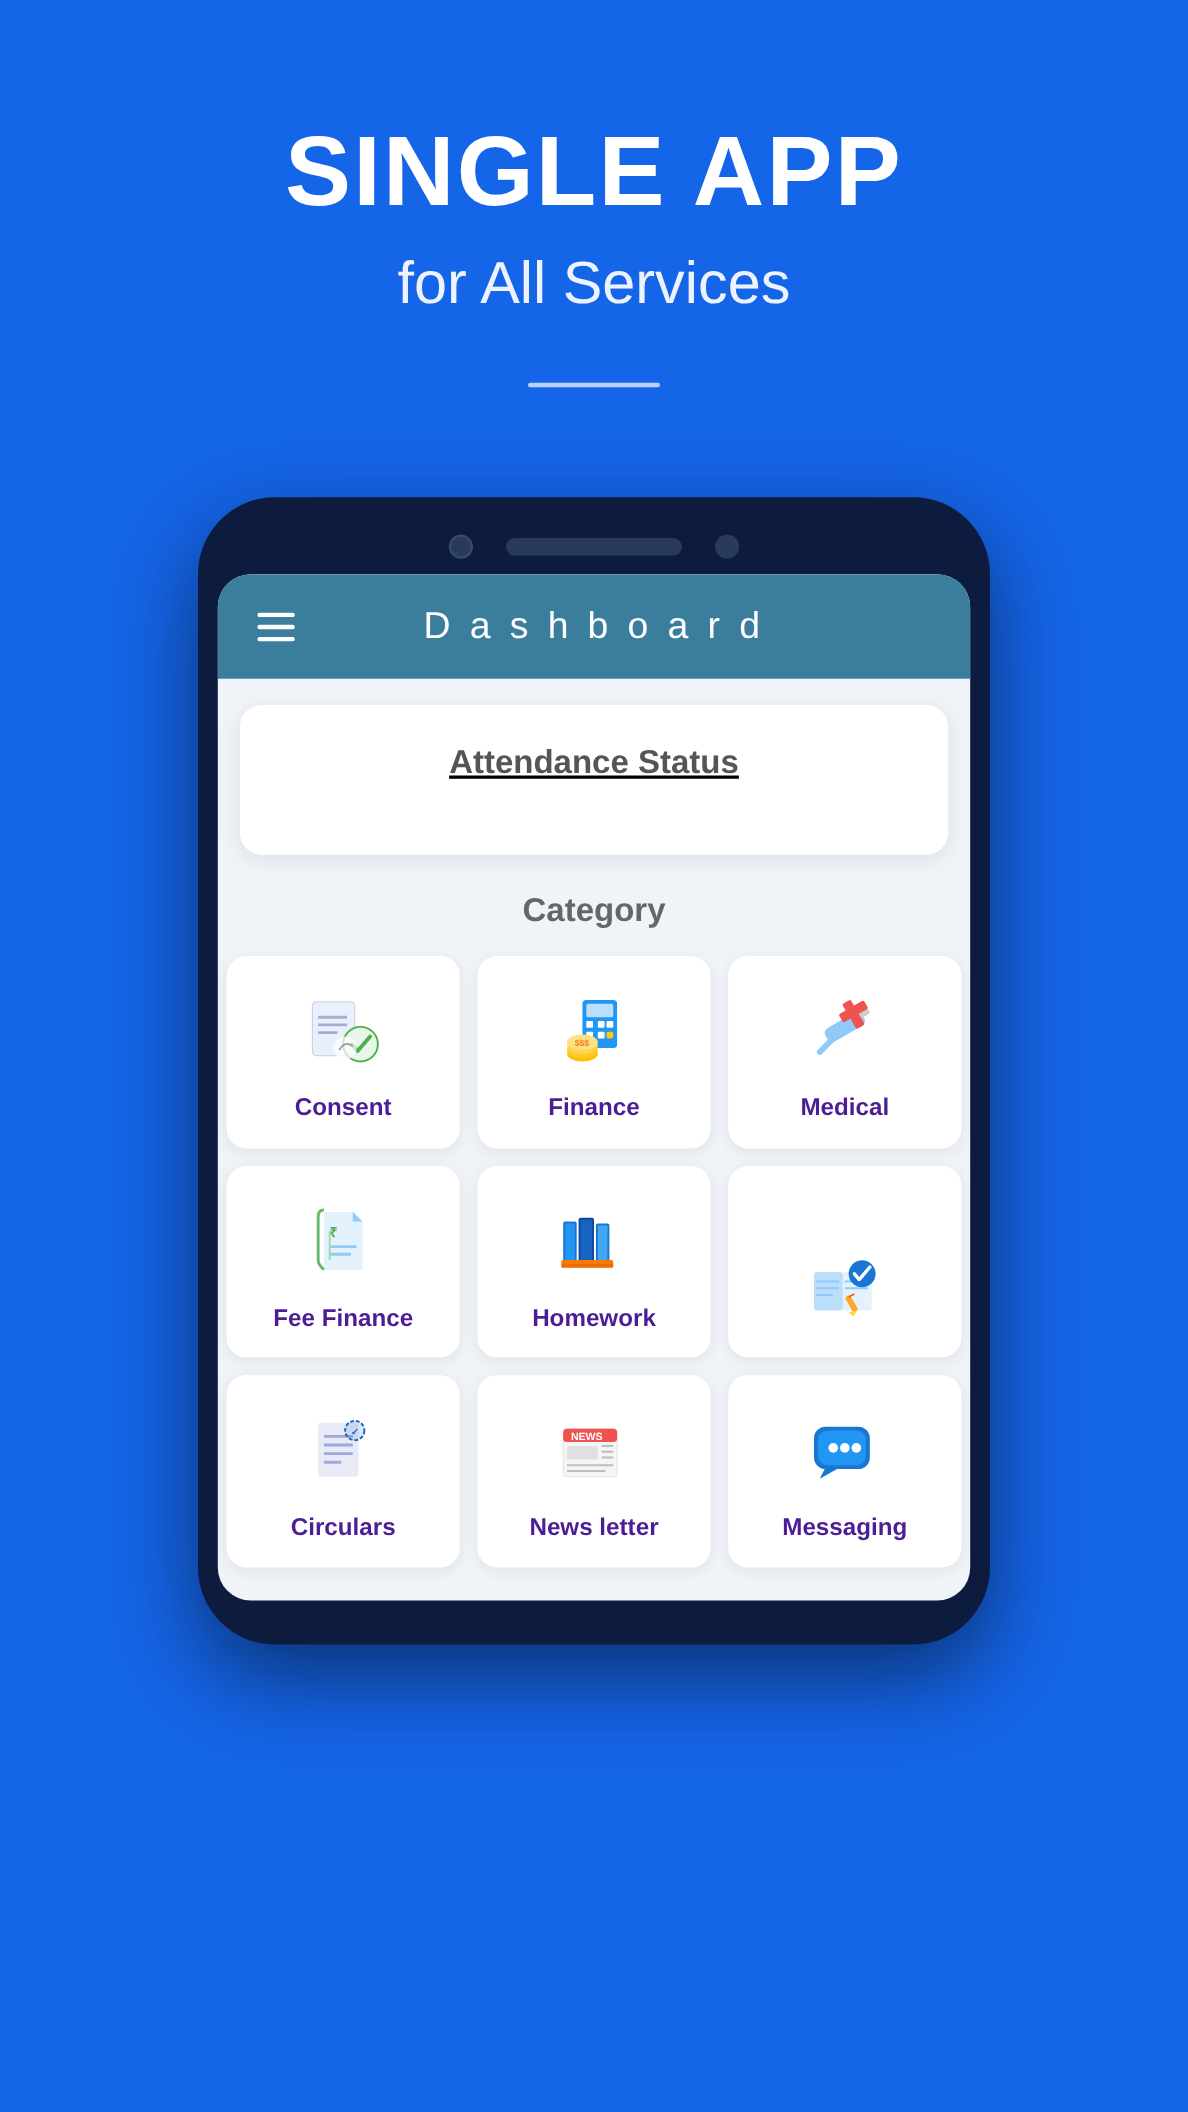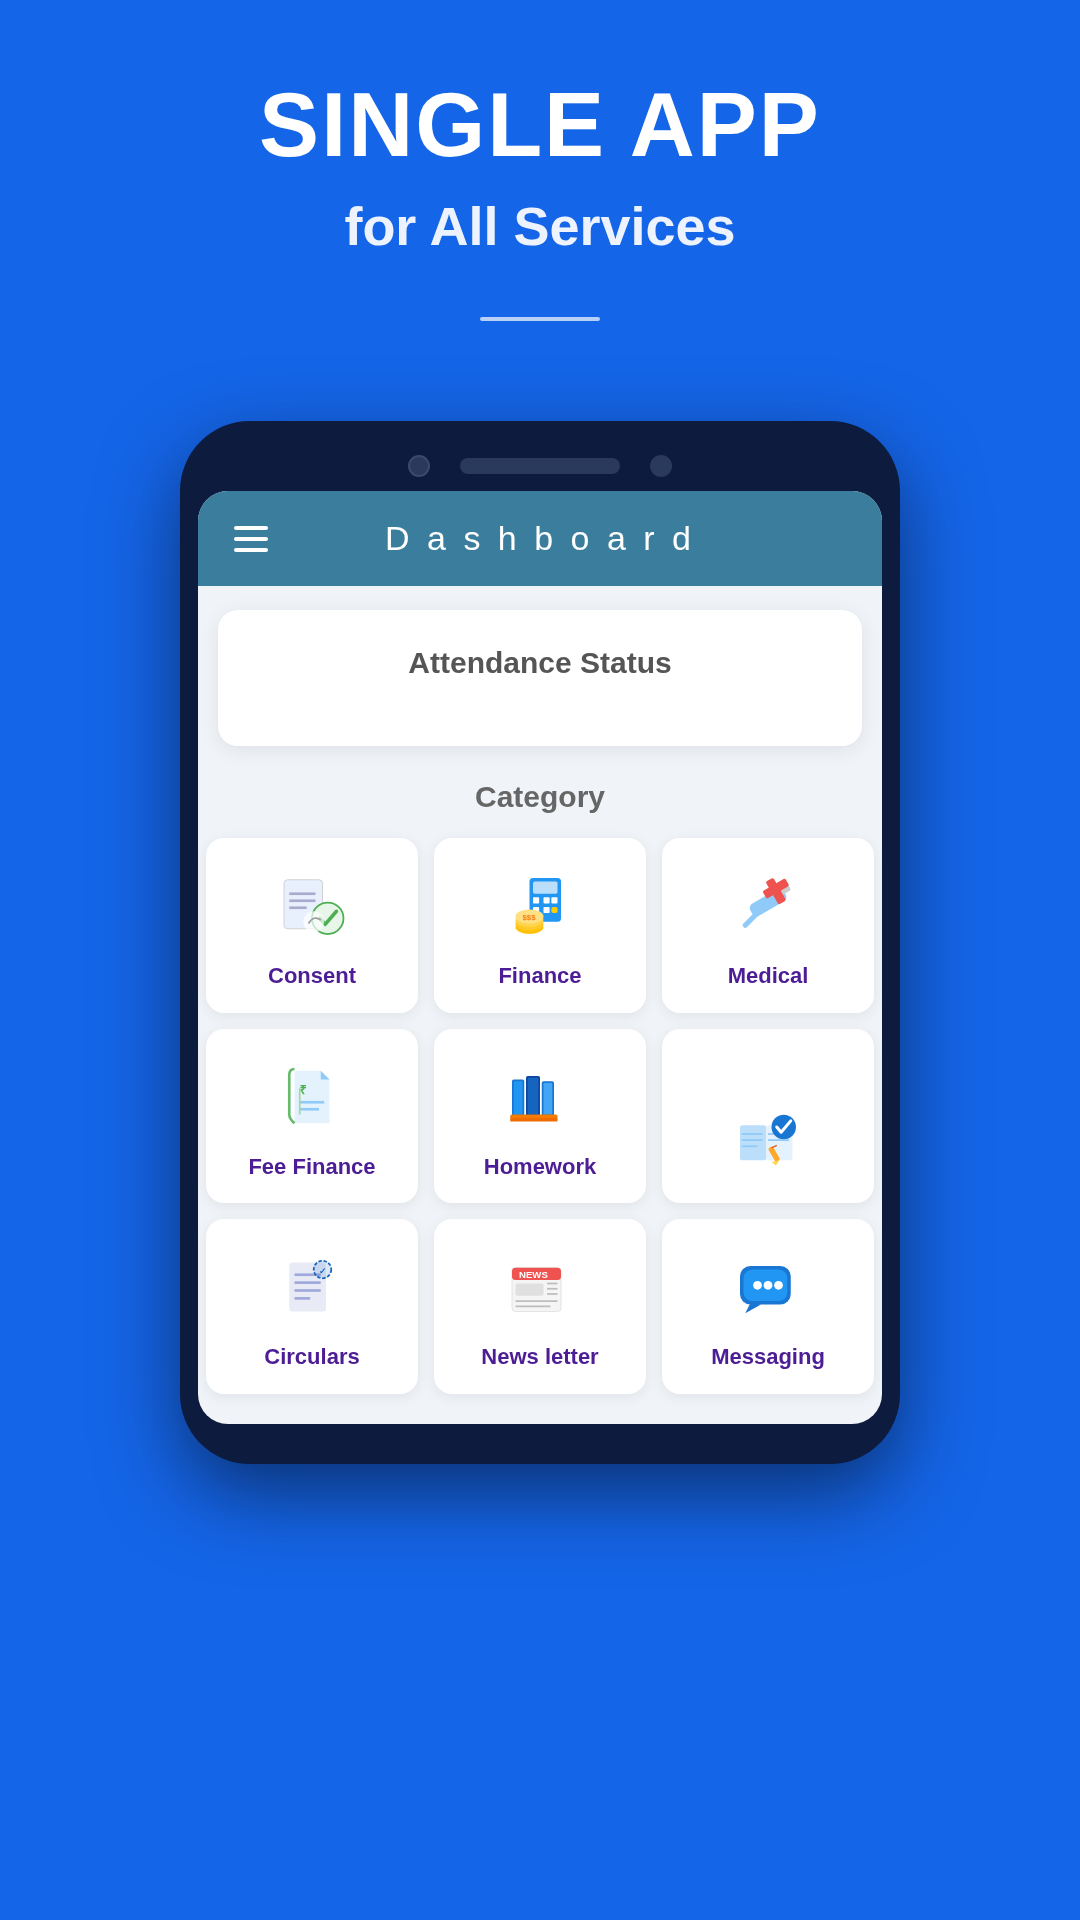--- a/index.html
+++ b/index.html
@@ -8,34 +8,34 @@
     body {
       width: 1080px;
       min-height: 1920px;
       background: #1565e8;
       font-family: 'Segoe UI', Arial, sans-serif;
       overflow-x: hidden;
     }
 
     .hero-section {
       text-align: center;
-      padding: 76px 60px 60px;
+      padding: 107px 60px 60px;
     }
 
     .hero-title {
       font-size: 90px;
       font-weight: 900;
       color: #ffffff;
       letter-spacing: 2px;
       line-height: 1.1;
     }
 
     .hero-subtitle {
       font-size: 54px;
-      font-weight: 700;
+      font-weight: 400;
       color: rgba(255,255,255,0.92);
       margin-top: 20px;
     }
 
     .hero-divider {
       width: 120px;
       height: 4px;
       background: rgba(255,255,255,0.7);
       margin: 60px auto 40px;
       border-radius: 2px;
@@ -131,20 +131,21 @@
     }
 
     
     .attendance-card {
       background: white;
       margin: 24px 20px;
       border-radius: 20px;
       padding: 36px 30px;
       box-shadow: 0 4px 20px rgba(0,0,0,0.08);
       text-align: center;
+      text-decoration: underline;
     }
 
     .attendance-title {
       font-size: 30px;
       font-weight: 700;
       color: #555;
       margin-bottom: 30px;
     }
 
     

